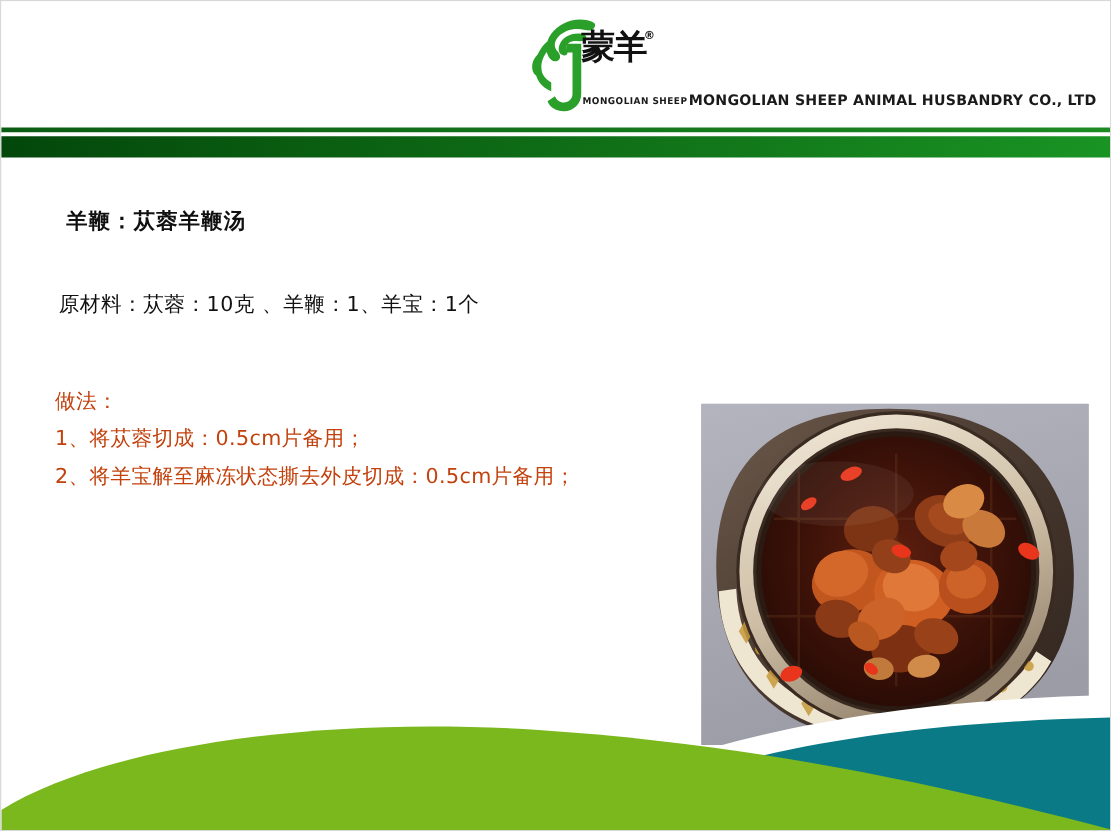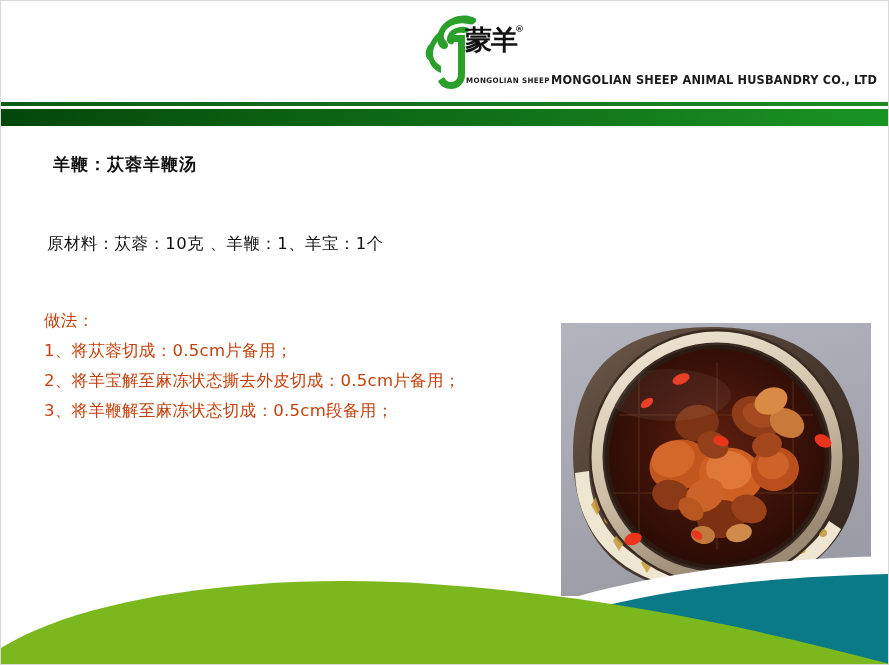--- a/index.html
+++ b/index.html
@@ -49,21 +49,21 @@
   }
   #logo-emblem {
     position: absolute;
     left: 0;
     top: 0;
   }
   #logo-cn {
     position: absolute;
     left: 40px;
     top: 14px;
-    font-family: Liberation Sans, sans-serif;
+    font-family: Liberation Mono, monospace;
     font-size: 27px;
     font-weight: bold;
     color: #111111;
     letter-spacing: -1px;
     line-height: 1;
     white-space: nowrap;
   }
   #logo-reg {
     position: absolute;
     left: 90px;
@@ -133,21 +133,21 @@
     top: 108px;
     width: 889px;
     height: 17px;
     background: linear-gradient(to right, #03470b 0%, #0a5f11 30%, #12771a 65%, #199423 100%);
   }
 
   
   #title {
     position: absolute;
     left: 52px;
-    top: 152px;
+    top: 164px;
     font-family: "DejaVu Sans", "Liberation Sans", sans-serif;
     font-size: 17px;
     font-weight: bold;
     color: #101010;
     letter-spacing: 1px;
     white-space: nowrap;
   }
 
   #ingredients {
     position: absolute;
@@ -248,21 +248,20 @@
   <div id="title">羊鞭：苁蓉羊鞭汤</div>
 
   <div id="ingredients">
     <div class="ing-line">原材料：苁蓉：10克 、羊鞭：1、羊宝：1个</div>
   </div>
 
   <div id="method">
     <div class="m-head">做法：</div>
     <div class="m-step">1、将苁蓉切成：0.5cm片备用；</div>
     <div class="m-step">2、将羊宝解至麻冻状态撕去外皮切成：0.5cm片备用；</div>
-    <div class="m-step">3、将羊鞭解至麻冻状态切成：0.5cm段备用；</div>
   </div>
 
   <div id="photo">
     <svg width="310" height="273" viewBox="0 0 310 273">
       <defs>
         <radialGradient id="brothGrad" cx="50%" cy="45%" r="62%">
           <stop offset="0%" stop-color="#5d1f0f"></stop>
           <stop offset="55%" stop-color="#3d1208"></stop>
           <stop offset="100%" stop-color="#240a05"></stop>
         </radialGradient>

